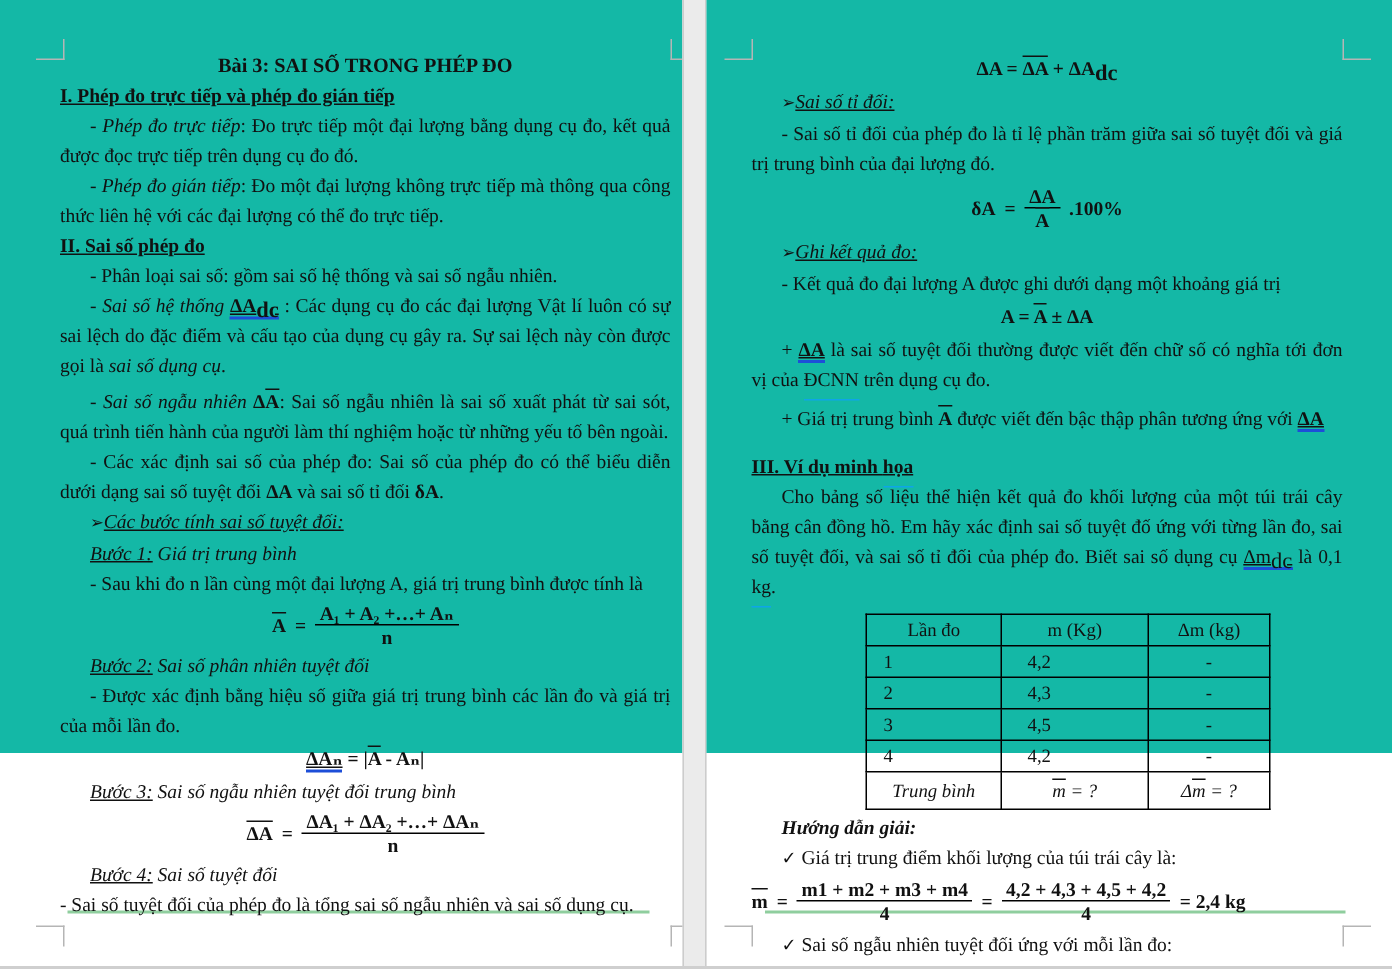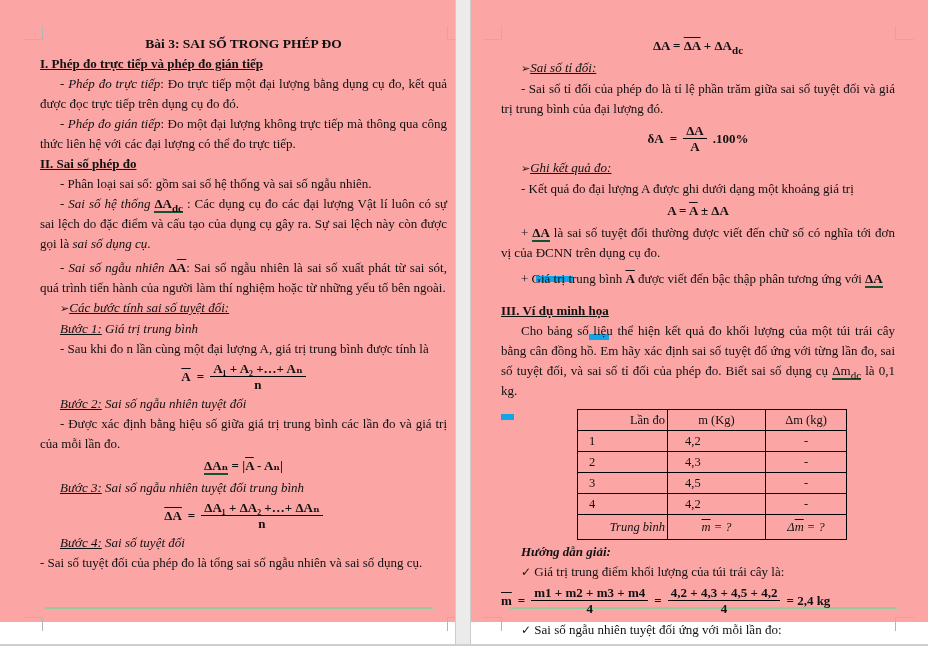--- a/index.html
+++ b/index.html
@@ -1,51 +1,51 @@
 <!DOCTYPE html>
 <html><head>
 <meta charset="utf-8">
 <style>
   html,body{margin:0;padding:0;}
   body{
     width:928px;height:646px;background:#ffffff;position:relative;overflow:hidden;
     font-family:"Liberation Serif","DejaVu Serif",serif;
     color:#111;font-size:13px;line-height:20px;
   }
-  .page{position:absolute;top:0;height:622px;background:#fca5a5;}
+  .page{position:absolute;top:0;height:502px;background:#14b8a6;}
   .page-left{left:0;width:455px;}
   .page-right{left:471px;width:457px;}
   .gutter{position:absolute;left:455px;top:0;width:16px;height:646px;background:#ebebeb;
     border-left:1px solid #cccccc;border-right:1px solid #cccccc;box-sizing:border-box;}
   .bottom-edge{position:absolute;left:0;right:0;bottom:0;height:2px;background:#cfcfcf;}
   .content{position:absolute;top:34px;text-align:justify;}
   .page-left .content{left:40px;width:407px;}
   .page-right .content{left:30px;width:394px;}
   p{margin:0;text-indent:20px;}
   .noind{text-indent:0;}
   .b{font-weight:bold}
   .i{font-style:italic}
   .u{text-decoration:underline}
   .ov{text-decoration:overline}
-  .sp{border-bottom:6px solid #0ea5e9;padding-bottom:16px;}
-  .usp{border-bottom:2px solid #14532d;}
-  sub{font-size:11px;line-height:0;}
+  .sp{border-bottom:1px solid #0ea5e9;padding-bottom:6px;}
+  .usp{text-decoration:underline;border-bottom:2px solid #1d4ed8;}
+  sub{font-size:15px;line-height:0;}
   .title{text-align:center;font-weight:bold;font-size:13.5px;text-indent:0;}
   .heading{font-weight:bold;text-decoration:underline;text-indent:0;}
   .arrow{font-family:"DejaVu Sans",sans-serif;font-size:11px;}
   .formula{text-align:center;font-weight:bold;margin:2px 0;text-indent:0;}
   .fline{display:inline-flex;align-items:center;gap:6px;vertical-align:middle;}
   .frac{display:inline-block;vertical-align:middle;text-align:center;line-height:15px;}
   .frac .den{border-top:1px solid #000;display:block;padding:0 3px;}
   .frac .num{display:block;padding:0 3px;}
   .f-left{text-align:left;font-weight:bold;margin:3px 0;text-indent:0;}
   .mt4{margin-top:4px}.mt6{margin-top:6px}.mt12{margin-top:12px}
   table.data{border-collapse:collapse;margin:8px 0 2px 76px;font-size:12.5px;}
   table.data td{border:1px solid #000;height:20px;vertical-align:middle;padding:0 2px;}
-  table.data .c1{width:76px;text-align:right;}
+  table.data .c1{width:76px;text-align:center;}
   table.data .c2{width:78px;text-align:center;}
   table.data .c3{width:76px;text-align:center;}
   table.data .rowval1{text-align:left;padding-left:11px;}
   table.data .rowval2{text-align:left;padding-left:17px;}
   table.data .avg td{height:24px;font-style:italic;}
   .cropmark{position:absolute;width:18px;height:13px;}
   .cm-tl{border-right:1px solid #b5b5b5;border-bottom:1px solid #b5b5b5;top:26px;}
   .cm-tr{border-left:1px solid #b5b5b5;border-bottom:1px solid #b5b5b5;top:26px;}
   .cm-bl{border-right:1px solid #b5b5b5;border-top:1px solid #b5b5b5;top:617px;}
   .cm-br{border-left:1px solid #b5b5b5;border-top:1px solid #b5b5b5;top:617px;}
@@ -70,36 +70,37 @@
 
     <p><span>- </span><span class="i">Phép đo gián tiếp</span><span>: Đo một đại lượng không trực tiếp mà thông qua công thức liên hệ với các đại lượng có thể đo trực tiếp.</span></p>
 
     <p class="heading">II. Sai số phép đo</p>
     <p>- Phân loại sai số: gồm sai số hệ thống và sai số ngẫu nhiên.</p>
 
     <p><span>- </span><span class="i">Sai số hệ thống </span><span class="b usp"><span>ΔA</span><sub>dc</sub></span><span> : Các dụng cụ đo các đại lượng Vật lí luôn có sự sai lệch do đặc điểm và cấu tạo của dụng cụ gây ra. Sự sai lệch này còn được gọi là </span><span class="i">sai số dụng cụ</span><span>.</span></p>
 
     <p class="mt4"><span>- </span><span class="i">Sai số ngẫu nhiên </span><span class="b"><span>Δ</span><span class="ov">A</span></span><span>: Sai số ngẫu nhiên là sai số xuất phát từ sai sót, quá trình tiến hành của người làm thí nghiệm hoặc từ những yếu tố bên ngoài.</span></p>
 
+    <p><span>- Các xác định sai số của phép đo: Sai số của phép đo có thể biểu diễn dưới dạng sai số tuyệt đối </span><span class="b">ΔA</span><span> và sai số tỉ đối </span><span class="b">δA</span><span>.</span></p>
 
     <p><span class="arrow">➢</span><span class="i u">Các bước tính sai số tuyệt đối:</span></p>
 
     <p><span class="i u">Bước 1:</span><span class="i"> Giá trị trung bình</span></p>
     <p>- Sau khi đo n lần cùng một đại lượng A, giá trị trung bình được tính là</p>
 
     <div class="formula"><span class="fline">
           <span class="ov">A</span>
           <span>=</span>
           <span class="frac">
             <span class="num">A₁ + A₂ +…+ Aₙ</span>
             <span class="den">n</span>
           </span>
         </span></div>
 
-    <p><span class="i u">Bước 2:</span><span class="i"> Sai số ngẫu nhiên tuyệt đối</span></p>
+    <p><span class="i u">Bước 2:</span><span class="i"> Sai số phân nhiên tuyệt đối</span></p>
     <p>- Được xác định bằng hiệu số giữa giá trị trung bình các lần đo và giá trị của mỗi lần đo.</p>
 
     <div class="formula"><span class="usp">ΔAₙ</span> <span>= |</span><span class="ov">A</span><span> - Aₙ|</span></div>
 
     <p><span class="i u">Bước 3:</span><span class="i"> Sai số ngẫu nhiên tuyệt đối trung bình</span></p>
 
     <div class="formula"><span class="fline">
           <span class="ov">ΔA</span>
           <span>=</span>
           <span class="frac">

